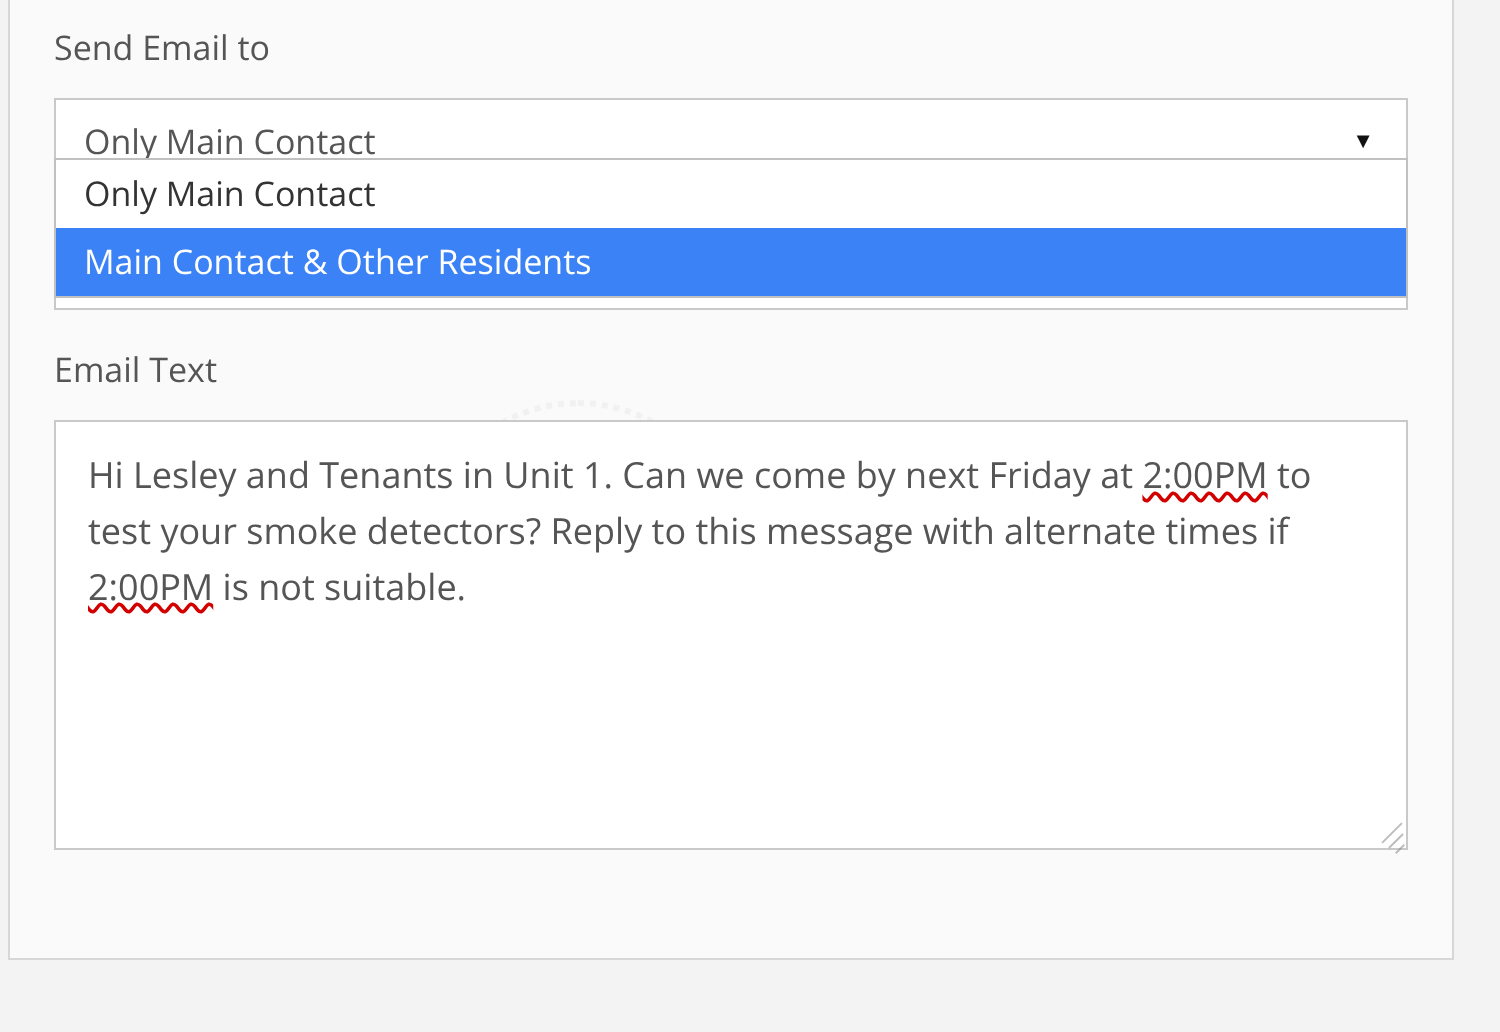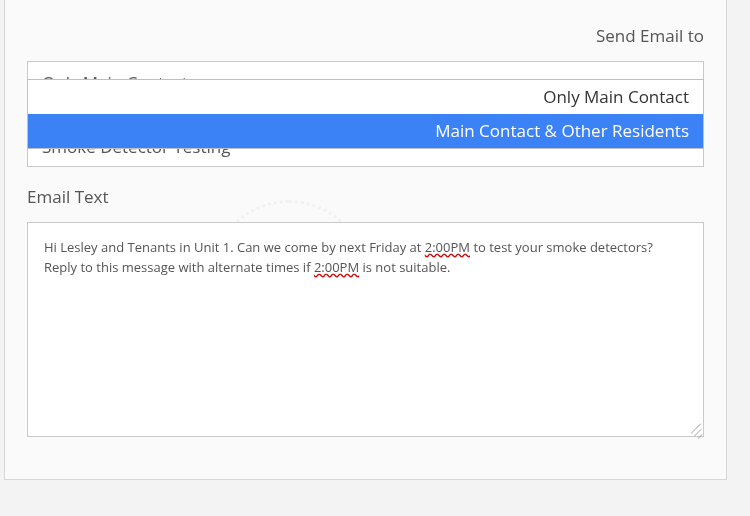--- a/index.html
+++ b/index.html
@@ -13,21 +13,21 @@
     overflow:hidden;
   }
   .panel {
     position:absolute;
     left:4px; top:0;
     width:723px; height:480px;
     background:#fafafa;
     border:1px solid #d7d7d7;
     border-top:none;
   }
-  .field-block { padding: 24px 22px 0 22px; position:relative;text-align:right; }
+  .field-block { padding: 12px 22px 0 22px; position:relative; }
   .label {
     font-size:17px; color:#555; margin-bottom:14px; font-weight:400;
   }
   .select-box {
     width:100%; height:42px;
     border:1px solid #c9c9c9; background:#fff;
     padding:0 14px; display:flex; align-items:center; justify-content:space-between;
     cursor:pointer;
   }
   .select-box .val { font-size:17px; color:#555; }
@@ -48,21 +48,21 @@
     height:42px; display:flex; align-items:center; padding:0 14px;
     font-size:17px; color:#555;
   }
   .body-block { padding:18px 22px 16px 22px; }
   .textarea-wrap {
     position:relative;
     width:100%; height:215px;
     border:1px solid #c9c9c9; background:#fff;
   }
   .textarea-inner {
-    padding:14px 16px; font-size:13px; color:#555; line-height:1.55;
+    padding:14px 16px; font-size:18px; color:#555; line-height:1.55;
     word-wrap:break-word;
   }
   .flag { text-decoration: underline; text-decoration-style: wavy; text-decoration-color:#d30000; }
   .resize-handle {
     position:absolute; right:2px; bottom:2px; width:14px; height:14px;
     cursor:nwse-resize; opacity:0.55;
   }
   .resize-handle::before, .resize-handle::after, .resize-handle span {
     content:""; position:absolute; background:#888; height:1px; transform:rotate(-45deg);
   }

